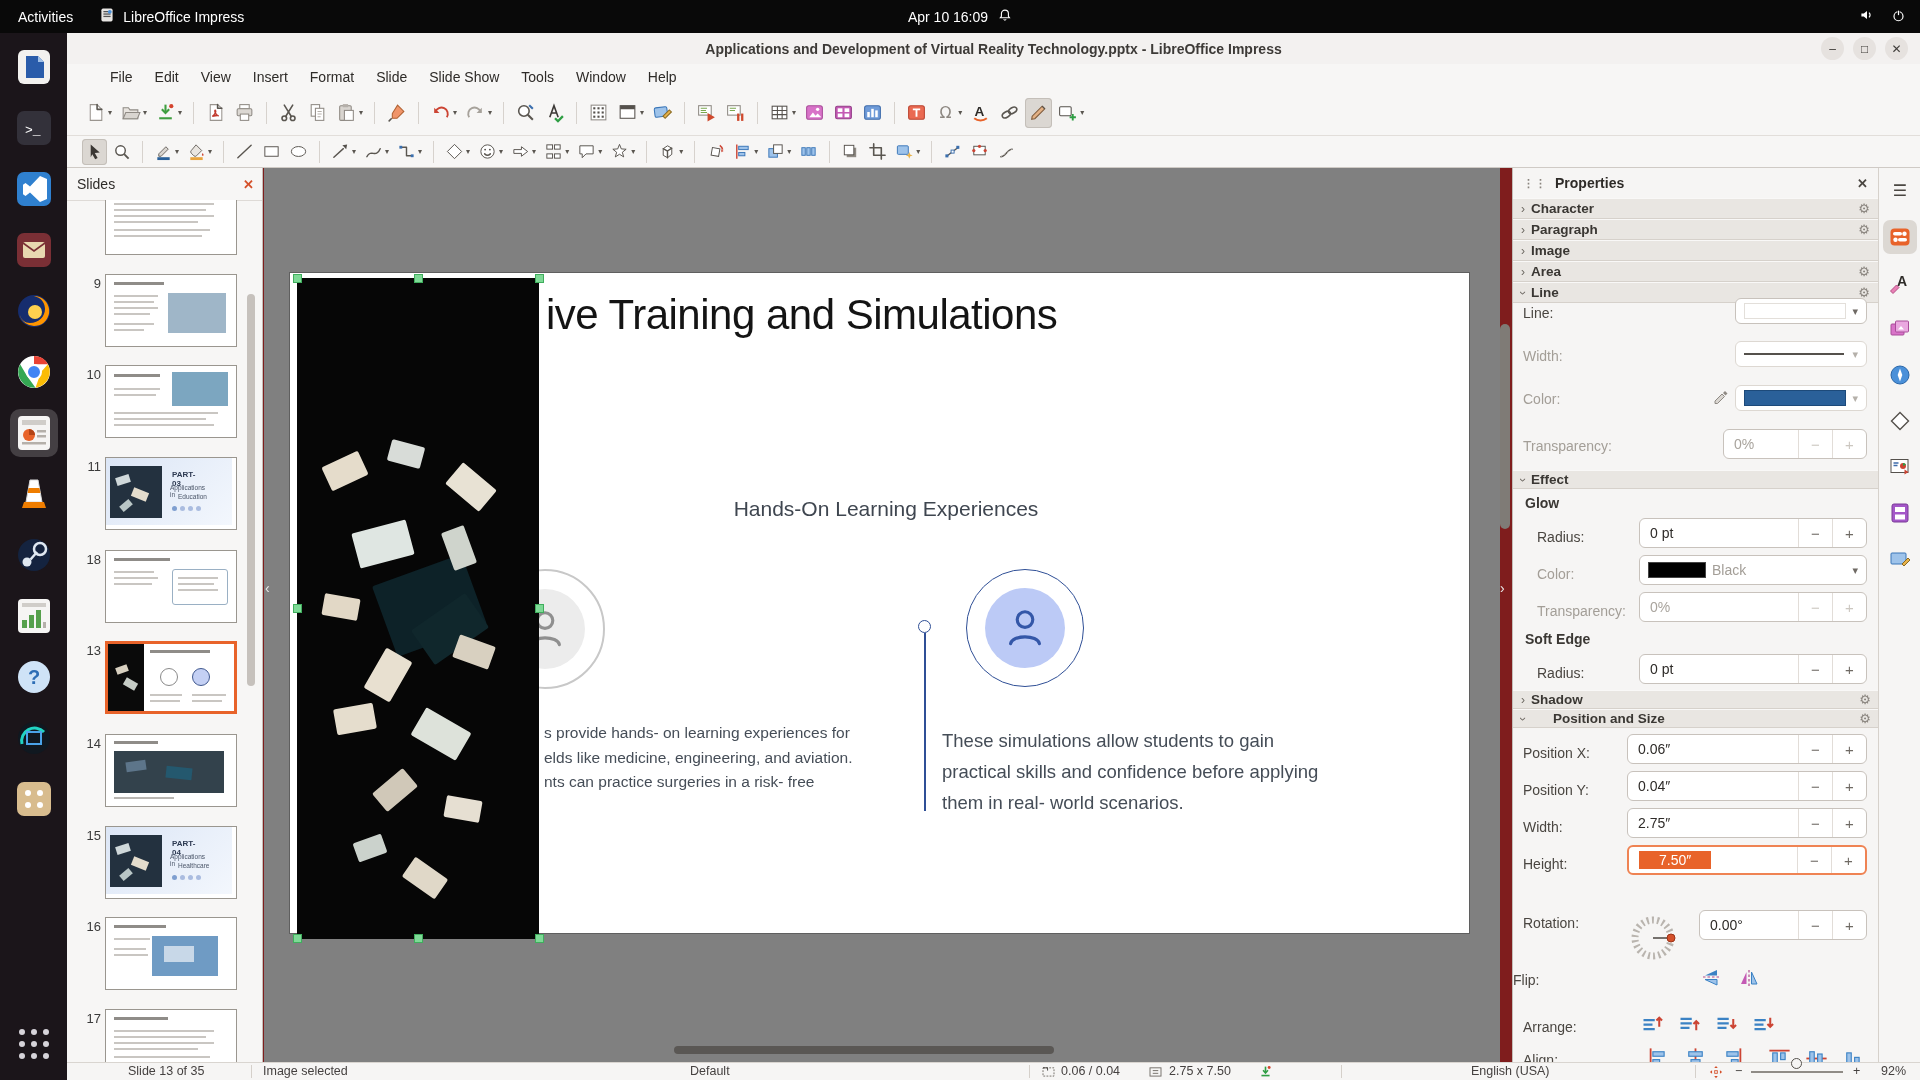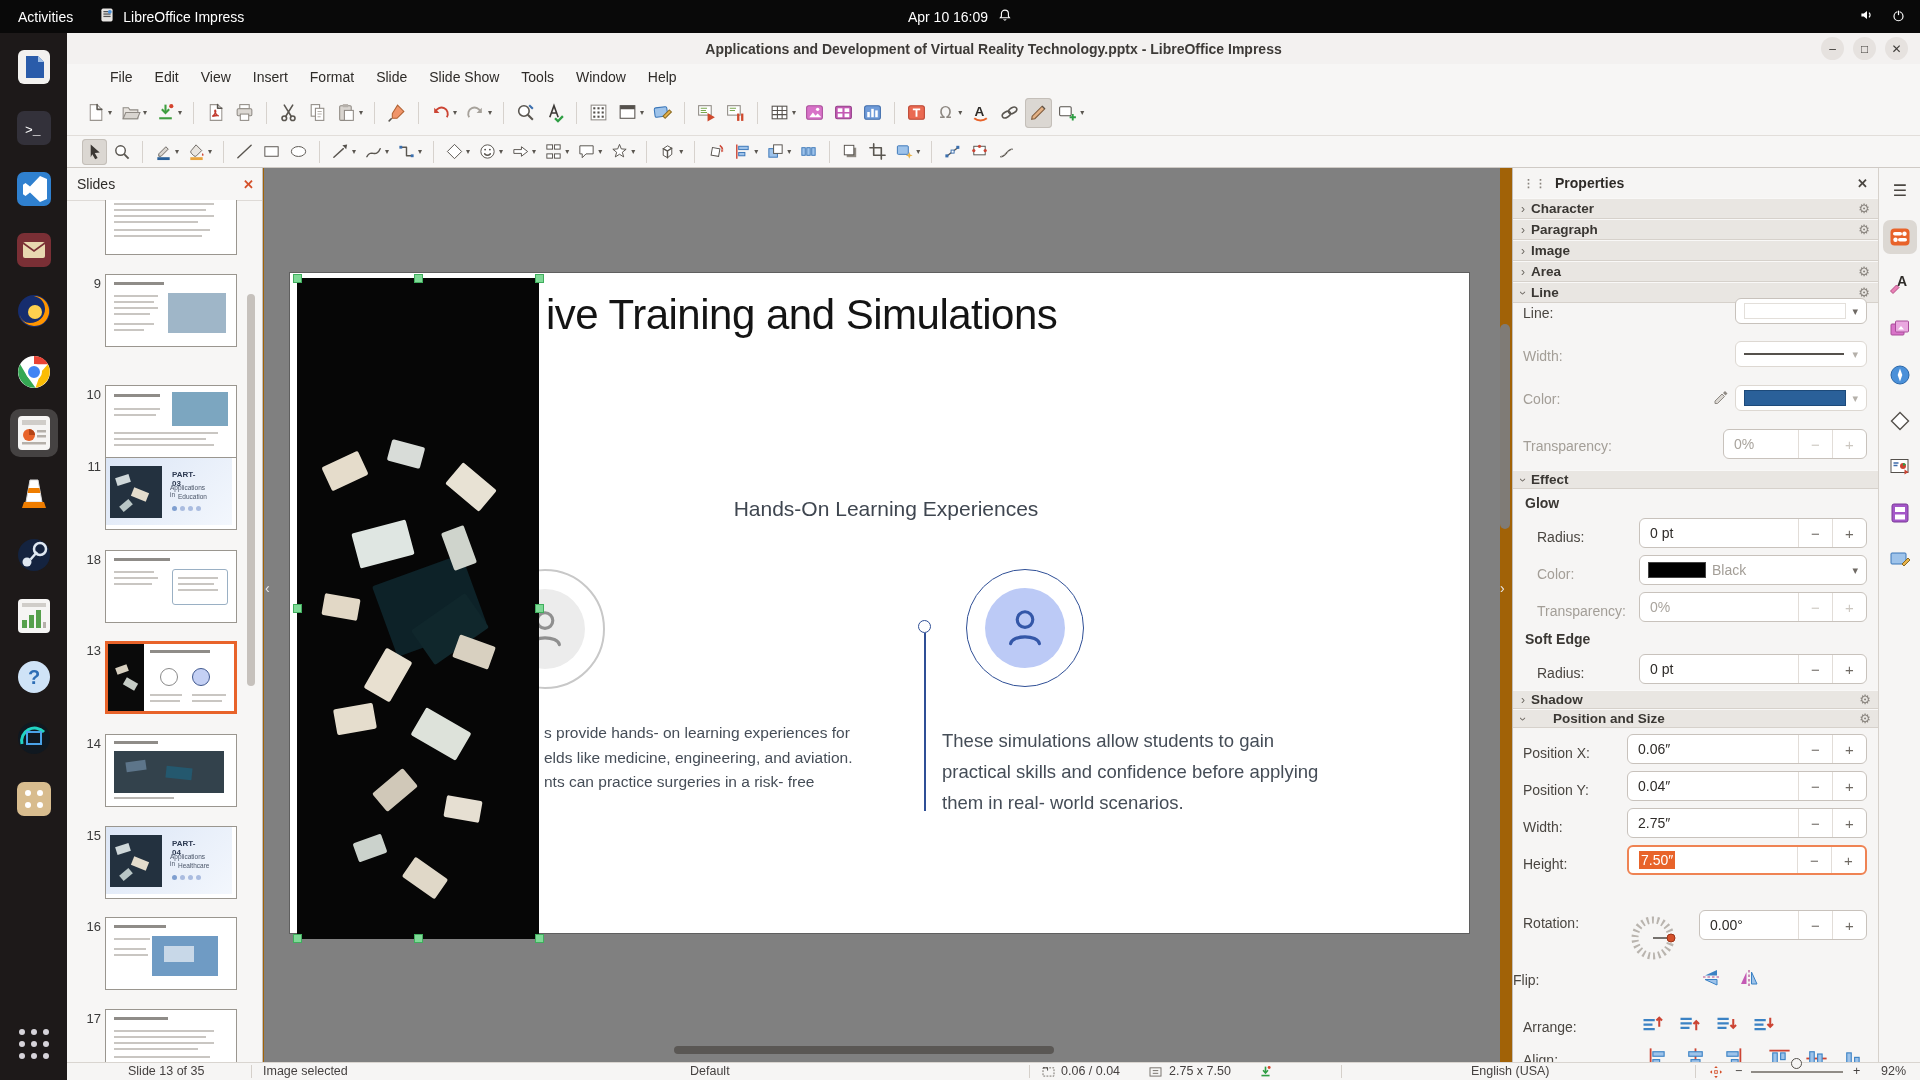--- a/index.html
+++ b/index.html
@@ -1,17 +1,17 @@
 <!DOCTYPE html>
 <html><head>
 <meta charset="utf-8">
 <style>
   html,body{margin:0;padding:0;background:#333;}
   #screen{position:relative;width:1920px;height:1080px;overflow:hidden;
-    font-family:"Liberation Sans",sans-serif;background:#a16207;-webkit-font-smoothing:antialiased;}
+    font-family:"Liberation Sans",sans-serif;background:#7f1d1d;-webkit-font-smoothing:antialiased;}
   .abs{position:absolute;}
   
   #topbar{position:absolute;left:0;top:0;width:1920px;height:33px;background:#090909;color:#fff;
     display:flex;align-items:center;font-size:14px;z-index:60;}
   #topbar .tb-left{display:flex;align-items:center;gap:26px;padding-left:18px;}
   #topbar .appname{display:flex;align-items:center;gap:8px;}
   #topbar .tb-center{position:absolute;left:50%;transform:translateX(-50%);display:flex;align-items:center;gap:10px;}
   #topbar .tb-right{position:absolute;right:14px;display:flex;align-items:center;gap:16px;}
   
   #titlebar{position:absolute;left:67px;top:33px;width:1853px;height:31px;background:#f3f1f0;
@@ -97,21 +97,21 @@
   .plabel.dis{color:#a39e97;}
   .pbold{font-size:14px;font-weight:bold;color:#3a3733;text-align:right;}
   .spin{position:absolute;height:30px;border:1px solid #c8c2bc;border-radius:6px;background:#fff;
     display:flex;align-items:center;box-sizing:border-box;overflow:hidden;}
   .spin .val{flex:1;padding-left:10px;font-size:14px;color:#2e2b28;}
   .spin .sbtn{width:33px;height:100%;display:flex;align-items:center;justify-content:center;
     font-size:15px;color:#6f6a64;border-left:1px solid #e2ddd8;}
   .spin.dis .val{color:#a9a49d;}
   .spin.dis .sbtn{color:#ccc7c0;}
   .spin.focus{border:2px solid #ef8353;}
-  .spin.focus .val .sel{background:#e8632a;color:#fff;padding:1px 2px;}
+  .spin.focus .val .sel{background:#e8632a;color:#fff;padding:1px 20px;}
   .ddfield{position:absolute;height:30px;border:1px solid #c8c2bc;border-radius:6px;background:#fff;
     display:flex;align-items:center;box-sizing:border-box;padding:0 8px;gap:6px;}
   .chevron{margin-left:auto;color:#6f6a64;font-size:11px;}
   .swatch{display:inline-block;}
   #rot-dial{position:absolute;}
   .flipicon svg{width:24px;height:24px;}
   .miniicon svg{width:27px;height:27px;}
   
   #tabstrip{position:absolute;left:1878px;top:168px;width:42px;height:894px;background:#f6f5f4;
     border-left:1px solid #d6d1cb;display:flex;flex-direction:column;align-items:center;padding-top:6px;box-sizing:border-box;gap:12px;z-index:6;}
@@ -713,21 +713,21 @@
       <span id="sp-close">✕</span>
     </div>
     <div id="sp-list">
         <div class="thumbrow" style="top: -18px;">
           <span class="thumbbox"><span class="mini"><span class="ml" style="left:8px;top:20px;width:100px;"></span><span class="ml" style="left:8px;top:26px;width:92px;"></span><span class="ml" style="left:8px;top:32px;width:100px;"></span><span class="ml" style="left:8px;top:38px;width:84px;"></span><span class="ml" style="left:8px;top:46px;width:96px;"></span><span class="ml" style="left:8px;top:52px;width:88px;"></span></span></span>
         </div>
         <div class="thumbrow" style="top: 74px;">
           <span class="thumbnum">9</span>
           <span class="thumbbox"><span class="mini"><span class="mt" style="left:8px;top:7px;width:50px;"></span><span class="ml" style="left:8px;top:20px;width:44px;"></span><span class="ml" style="left:8px;top:26px;width:40px;"></span><span class="ml" style="left:8px;top:32px;width:44px;"></span><span class="ml" style="left:8px;top:38px;width:36px;"></span><span style="position:absolute;left:62px;top:18px;width:58px;height:40px;background:#9fb6c8;"></span><span class="ml" style="left:8px;top:48px;width:40px;"></span><span class="ml" style="left:8px;top:54px;width:30px;"></span></span></span>
         </div>
-        <div class="thumbrow" style="top: 165px; margin-top: 20px;">
+        <div class="thumbrow" style="top: 165px;">
           <span class="thumbnum">10</span>
           <span class="thumbbox"><span class="mini"><span class="mt" style="left:8px;top:8px;width:46px;"></span><span style="position:absolute;left:66px;top:6px;width:56px;height:34px;background:#7ca6c0;"></span><span class="ml" style="left:8px;top:22px;width:46px;"></span><span class="ml" style="left:8px;top:28px;width:42px;"></span><span class="ml" style="left:8px;top:46px;width:104px;"></span><span class="ml" style="left:8px;top:52px;width:92px;"></span><span class="ml" style="left:8px;top:58px;width:100px;"></span></span></span>
         </div>
         <div class="thumbrow" style="top: 257px;">
           <span class="thumbnum">11</span>
           <span class="thumbbox"><span class="mini"><span style="position:absolute;left:0px;top:0px;width:126px;height:67px;background:linear-gradient(135deg,#dce6f6,#f3f7fd);"></span><span style="position:absolute;left:4px;top:8px;width:52px;height:52px;background:#23313f;"></span><span style="position:absolute;left:10px;top:18px;width:14px;height:8px;background:#cfd8da;transform:rotate(-18deg);"></span><span style="position:absolute;left:26px;top:32px;width:16px;height:9px;background:#e4dccc;transform:rotate(22deg);"></span><span style="position:absolute;left:14px;top:44px;width:12px;height:7px;background:#b9c6c6;transform:rotate(-40deg);"></span><span style="position:absolute;left:66px;top:12px;font-size:8px;font-weight:bold;color:#2d3a52;">PART- 03</span><span style="position:absolute;left:64px;top:26px;font-size:6.5px;color:#4a5568;">Applications in</span><span style="position:absolute;left:72px;top:35px;font-size:6.5px;color:#4a5568;">Education</span><span style="position:absolute;left:66px;top:48px;width:5px;height:5px;background:#7f9fd0;border-radius:50%;"></span><span style="position:absolute;left:74px;top:48px;width:5px;height:5px;background:#aabce0;border-radius:50%;"></span><span style="position:absolute;left:82px;top:48px;width:5px;height:5px;background:#aabce0;border-radius:50%;"></span><span style="position:absolute;left:90px;top:48px;width:5px;height:5px;background:#aabce0;border-radius:50%;"></span></span></span>
         </div>
         <div class="thumbrow" style="top: 350px;">
           <span class="thumbnum">18</span>
           <span class="thumbbox"><span class="mini"><span class="mt" style="left:8px;top:7px;width:56px;"></span><span class="ml" style="left:8px;top:20px;width:40px;"></span><span class="ml" style="left:8px;top:26px;width:44px;"></span><span class="ml" style="left:8px;top:32px;width:38px;"></span><span style="position:absolute;left:66px;top:18px;width:54px;height:34px;background:transparent;border:1px solid #9ab0c4;border-radius:3px;"></span><span class="ml" style="left:72px;top:26px;width:40px;"></span><span class="ml" style="left:72px;top:32px;width:36px;"></span><span class="ml" style="left:72px;top:38px;width:40px;"></span></span></span>

